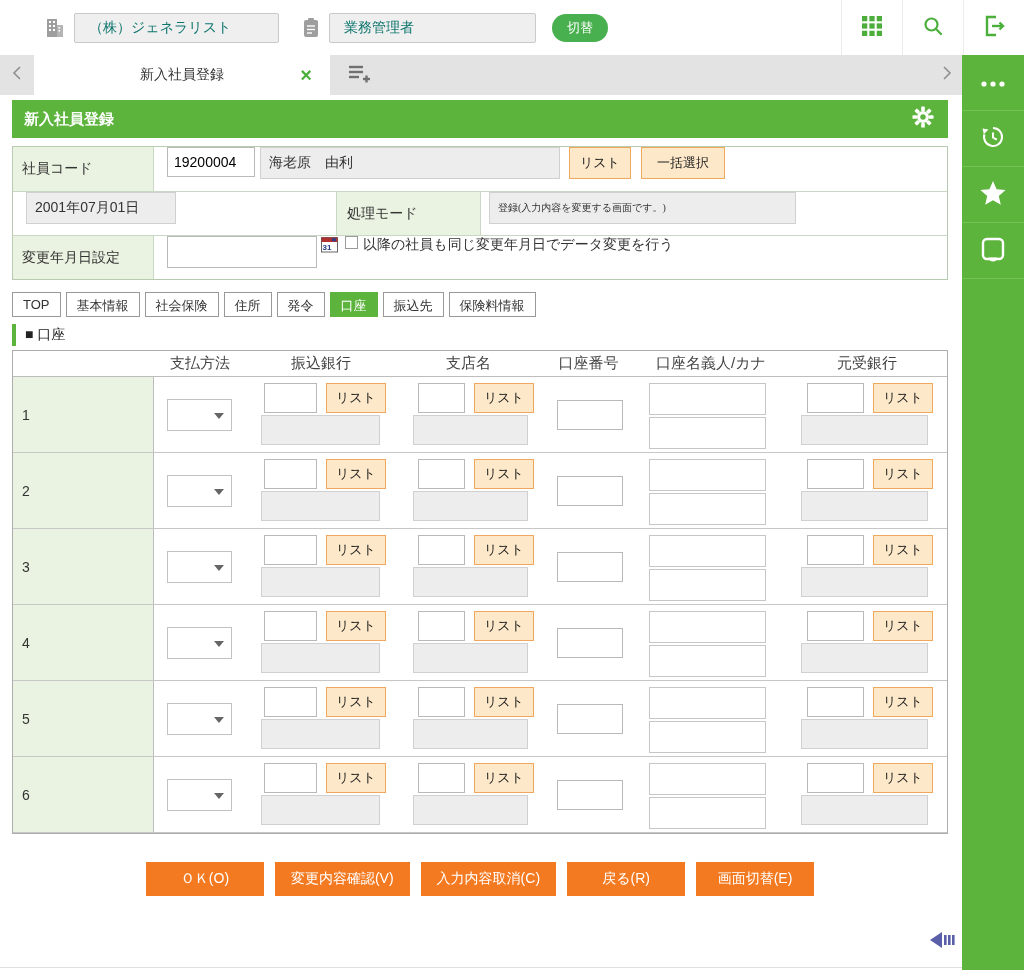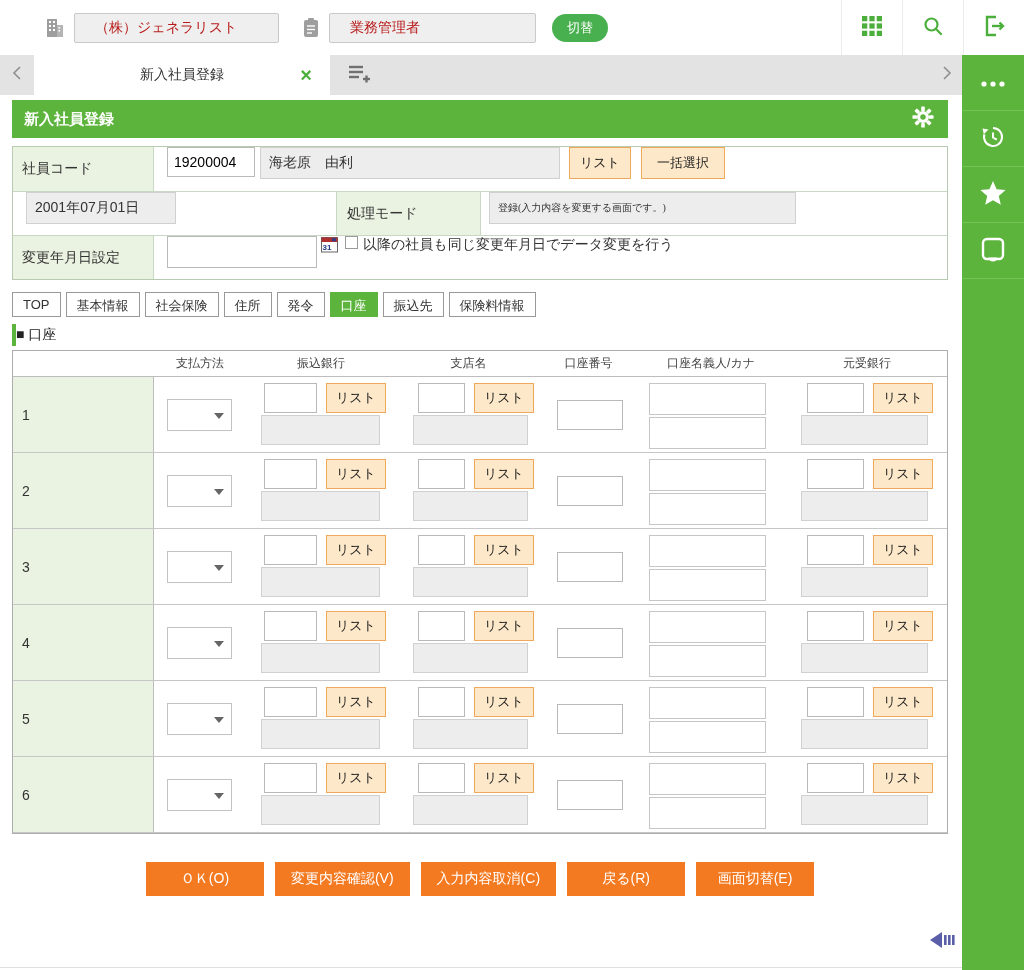--- a/index.html
+++ b/index.html
@@ -4,21 +4,21 @@
 <style>
   * { margin:0; padding:0; box-sizing:border-box; }
   html,body { width:1024px; height:970px; }
   body {
     font-family:"Liberation Sans","DejaVu Sans",sans-serif;
     background:#fff; position:relative; overflow:hidden; color:#333;
   }
   
   .top-bar { height:55px; display:flex; align-items:center; padding-left:44px; background:#fff; }
   .tb-field { height:30px; background:#efefef; border:1px solid #c9c9c9; border-radius:2px;
-              font-size:14px; padding:0 20px; color:#b91c1c; font-family:inherit; }
+              font-size:14px; padding:0 14px; color:#0f766e; font-family:inherit; }
   .company-field { width:205px; margin-left:8px; }
   .role-field { width:207px; margin-left:8px; }
   .tb-icon { margin-left:22px; flex:none; display:flex; }
   .tb-icon:first-child { margin-left:0; }
   .switch-btn { margin-left:16px; height:28px; padding:0 15px; border:none; border-radius:14px;
                 background:#49b04f; color:#fff; font-size:13px; font-family:inherit; cursor:pointer; }
   .top-icons { position:absolute; right:0; top:0; height:55px; display:flex; }
   .top-icon-cell { width:61px; height:55px; display:flex; align-items:center; justify-content:center;
                    border-left:1px solid #ececec; cursor:pointer; background:#fff; }
   
@@ -61,27 +61,27 @@
   .mode-value { margin-left:8px; width:307px; font-size:10px;font-family:Liberation Serif, serif; }
   .setting-input { margin-left:13px; width:150px; height:32px; }
   .cal-icon { margin-left:4px; display:flex; }
   .chk { margin-left:7px; width:13px; height:13px; border:1px solid #9a9a9a; background:#fff; flex:none; cursor:pointer; }
   .chk-label { margin-left:5px; font-size:14px; }
   
   .subtabs { margin-top:12px; display:flex; gap:5px; }
   .subtab { height:25px; padding:4px 10px; background:#fff; border:1px solid #999; font-size:13px;
             color:#333; font-family:inherit; cursor:pointer; }
   .subtab.active { background:#5cb43c; border-color:#5cb43c; color:#fff; }
-  .section-header { margin-top:7px; border-left:4px solid #5cb43c; height:22px;
+  .section-header { margin-top:7px; border-left:4px solid #5cb43c; padding-left:9px; height:22px;
                     display:flex; align-items:center; font-size:14px; color:#222; }
   
   .accounts-table { margin-top:4px; border:1px solid #adadad; }
   .acc-header { display:flex; height:26px; align-items:center; border-bottom:1px solid #bdbdbd; }
   .head-label-col { width:141px; flex:none; }
-  .col-head { font-size:12px; color:#444; text-align:center; }
+  .col-head { font-size:15px; color:#444; text-align:center; }
   .col-pay { width:92px; flex:none; }
   .col-bank { width:150px; flex:none; }
   .col-branch { width:145px; flex:none; }
   .col-acct { width:95px; flex:none; }
   .col-holder { width:150px; flex:none; }
   .col-bank2 { width:162px; flex:none; }
   .acc-row { display:flex; height:76px; border-bottom:1px solid #c6c6c6; }
   .row-label { width:141px; flex:none; background:#eaf3e1; border-right:1px solid #bdbdbd;
                display:flex; align-items:center; padding-left:9px; font-size:14px; }
   .acc-row .col-pay { display:flex; align-items:center; }

